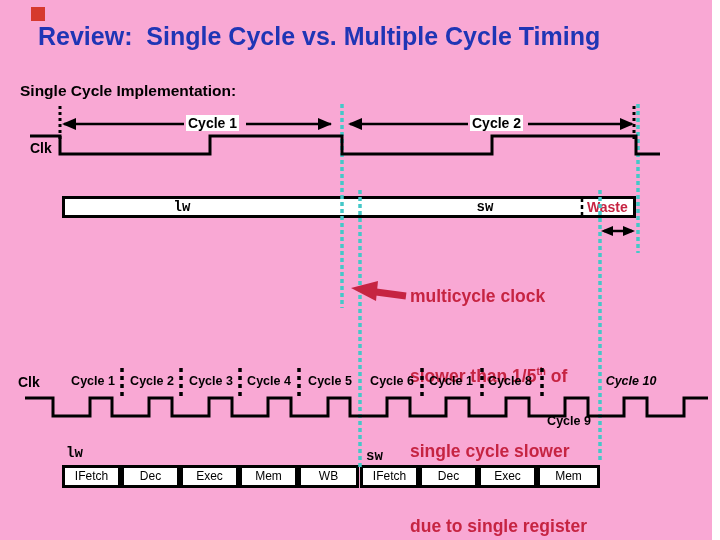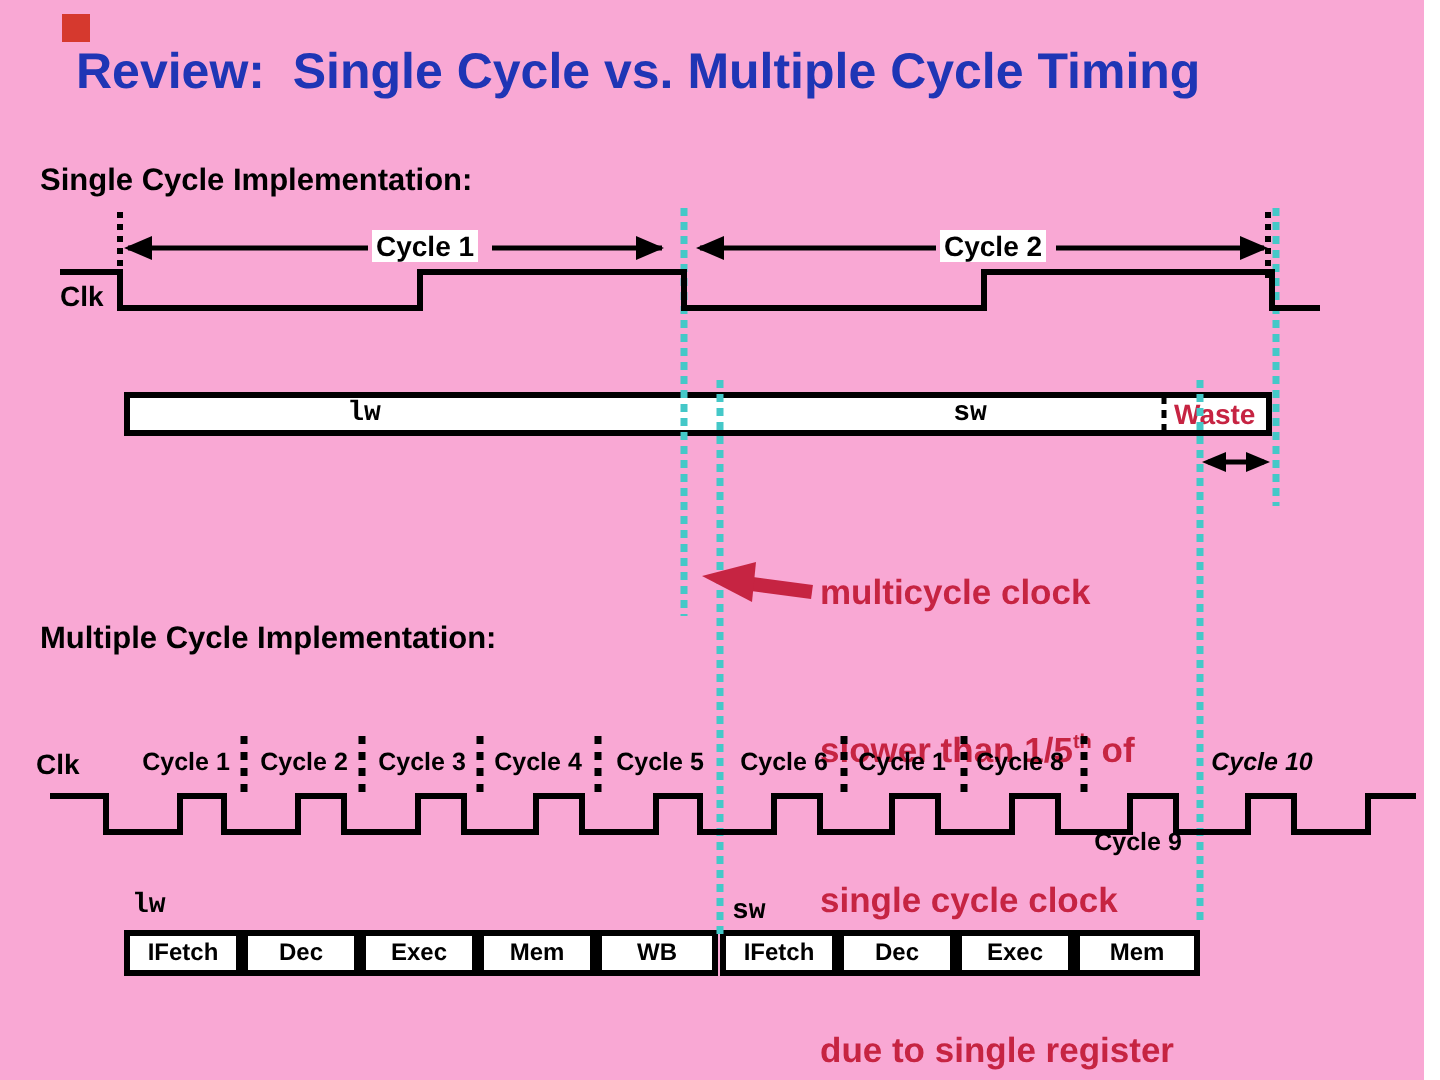--- a/index.html
+++ b/index.html
@@ -32,21 +32,21 @@
   .waste{position:absolute;left:522px;top:0px;font-size:14px;font-weight:bold;color:var(--red);white-space:nowrap;font-family:"Liberation Sans",sans-serif;}
   .annotation{
     position:absolute;left:410px;top:234px;width:260px;
     font-size:17.5px;font-weight:bold;color:var(--red);line-height:25px;white-space:pre;
   }
   .annotation sup{font-size:10px;}
   .lw2{position:absolute;left:66px;top:445px;font-size:14px;}
   .sw2{position:absolute;left:366px;top:448px;font-size:14px;}
   .stage{
     position:absolute;top:465px;height:17px;border:3px solid #000;background:#fff;
-    text-align:center;font-size:12px;font-weight:bold;line-height:17px;color:#000;
+    text-align:center;font-size:12px;font-weight:normal;line-height:17px;color:#000;
   }
   svg.overlay{position:absolute;left:0;top:0;z-index:5;pointer-events:none;}
   .kdot{stroke:#000;stroke-width:3;stroke-dasharray:3 3;}
   .kdot4{stroke:#000;stroke-width:3.5;stroke-dasharray:4 4;}
   .kdash{stroke:#000;stroke-width:2.5;stroke-dasharray:4 3;}
   .teal{stroke:var(--teal);stroke-width:3.5;stroke-dasharray:4 3;}
   .arr{stroke:#000;stroke-width:2.5;}
   .wave{stroke:#000;stroke-width:3;fill:none;}
   .fillk{fill:#000;}
   .redline{stroke:var(--red);stroke-width:7;}
@@ -68,26 +68,25 @@
 
   <div class="lwsw-box">
     <span class="mono lw-text">lw</span>
     <span class="mono sw-text">sw</span>
     <span class="waste">Waste</span>
   </div>
 
   <div class="annotation">
     <div>multicycle clock</div>
     <div><span>slower than 1/5</span><sup>th</sup><span> of</span></div>
-    <div>single cycle clock</div>
+    <div>single cycle slower</div>
     <div>due to single register</div>
     
   </div>
 
-  <div class="heading" style="top:311px">Multiple Cycle Implementation:</div>
 
   <div class="clk-label" style="left:18px;top:374px">Clk</div>
 
   <div id="cycle-labels">
       <div class="cycle-label" style="left: 58px;">Cycle 1</div>
       <div class="cycle-label" style="left: 117px;">Cycle 2</div>
       <div class="cycle-label" style="left: 176px;">Cycle 3</div>
       <div class="cycle-label" style="left: 234px;">Cycle 4</div>
       <div class="cycle-label" style="left: 295px;">Cycle 5</div>
       <div class="cycle-label" style="left: 357px;">Cycle 6</div>

